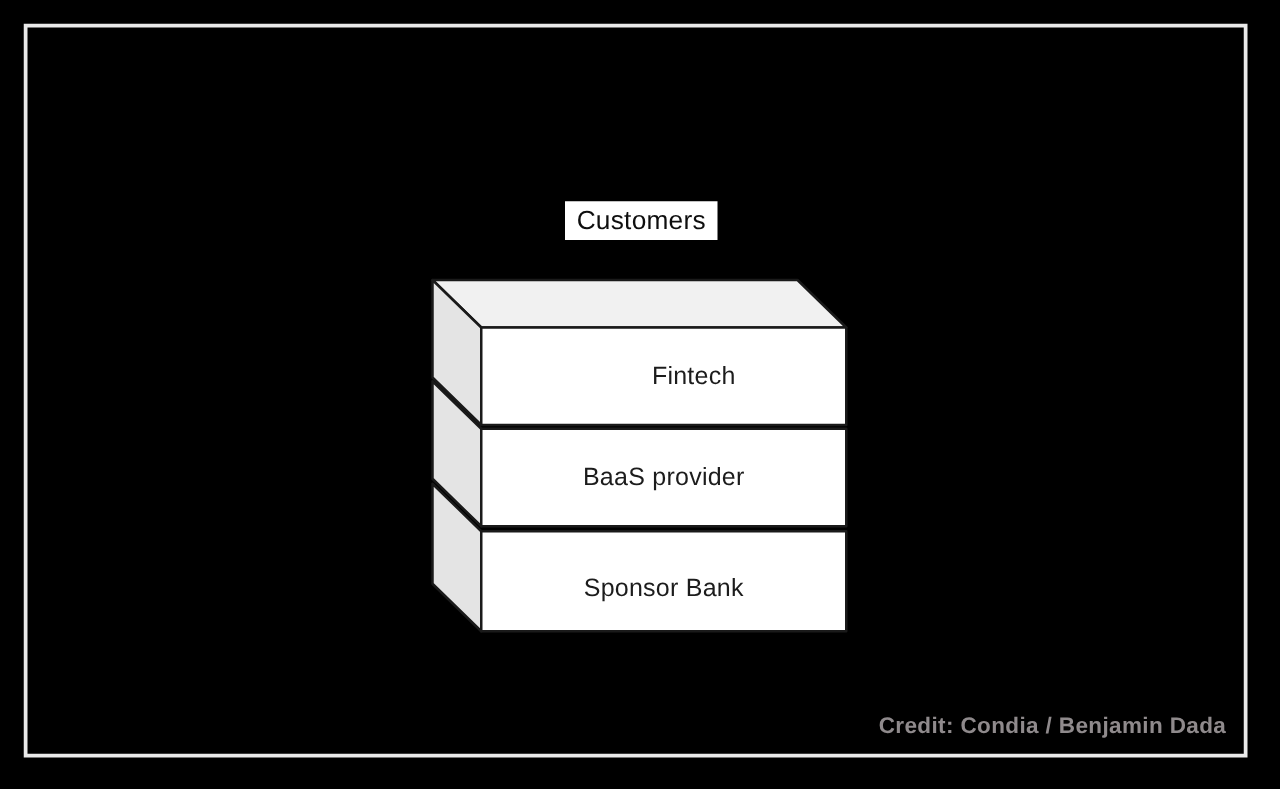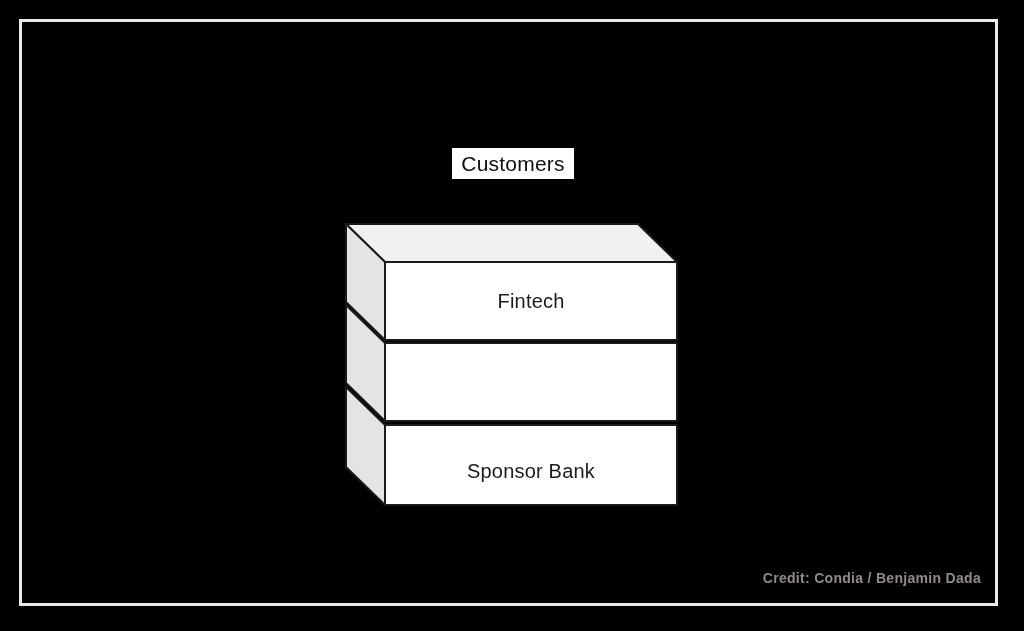--- a/index.html
+++ b/index.html
@@ -30,50 +30,50 @@
   .diagram-svg {
     position: absolute;
     left: 0;
     top: 0;
     width: 1024px;
     height: 631px;
   }
   .customers-label {
     position: absolute;
     left: 452px;
-    top: 148px;
+    top: 161px;
     width: 122px;
     height: 31px;
     background: #ffffff;
     color: #0e0e0e;
     font-size: 21px;
     line-height: 31px;
     text-align: center;
     letter-spacing: 0.2px;
   }
   .layer-label {
     position: absolute;
     left: 385px;
     width: 292px;
     display: flex;
     align-items: center;
     justify-content: center;
     color: #1c1c1c;
     font-size: 20px;
     letter-spacing: 0.2px;
   }
-  .layer-label.fintech { top: 262px; height: 78px; }
+  .layer-label.fintech { top: 262px; height: 78px; margin-left: 24px; }
   .layer-label.baas    { top: 343px; height: 78px; }
   .layer-label.sponsor { top: 425px; height: 92px; }
   .credit {
     position: absolute;
     right: 43px;
     top: 570px;
     color: #8f8a8c;
-    font-size: 14px;
+    font-size: 18px;
     font-weight: bold;
     letter-spacing: 0.3px;
     white-space: nowrap;
   }
   .face-top   { fill: #f1f1f1; stroke: #1a1a1a; stroke-width: 2; stroke-linejoin: round; }
   .face-side  { fill: #e4e4e4; stroke: #1a1a1a; stroke-width: 2; stroke-linejoin: round; }
   .face-front { fill: #ffffff; stroke: #1a1a1a; stroke-width: 2; stroke-linejoin: round; }
 </style>
 </head>
 <body>
@@ -93,18 +93,19 @@
     <rect class="face-front" x="385" y="343" width="292" height="78"></rect>
 
     <polygon class="face-side" points="346,387 385,425 385,505 346,467"></polygon>
     <rect class="face-front" x="385" y="425" width="292" height="80"></rect>
   </svg>
 
   <div class="customers-label">Customers</div>
 
   <div class="layer-label fintech">Fintech</div>
 
+  <div class="layer-label baas">BaaS provider</div>
 
   <div class="layer-label sponsor">Sponsor Bank</div>
 
   <div class="credit">Credit: Condia / Benjamin Dada</div>
 
 </div>
 
 </body></html>

